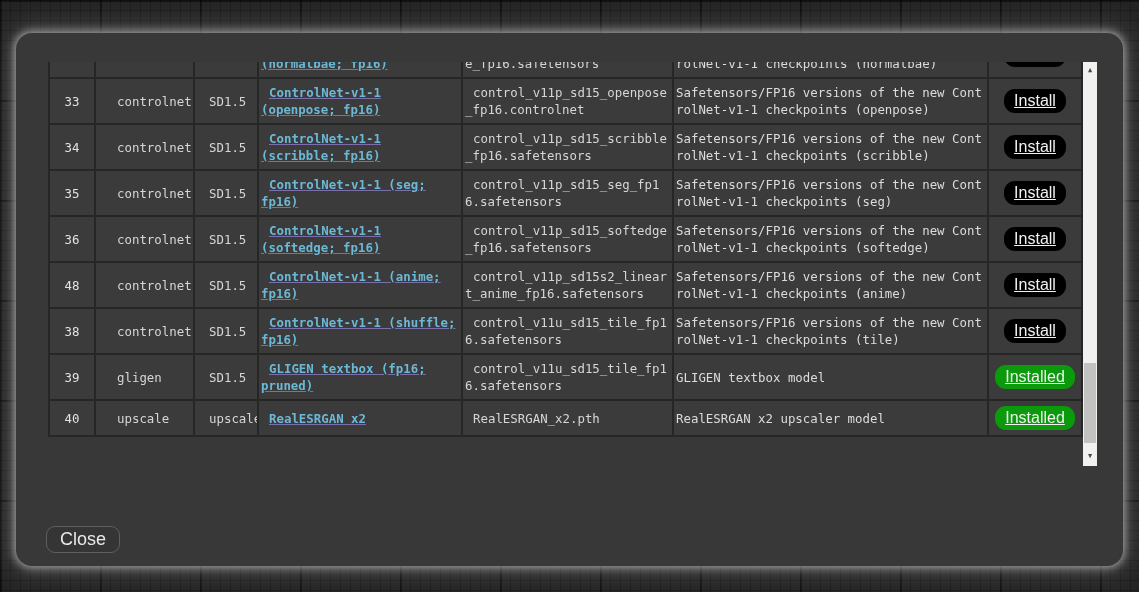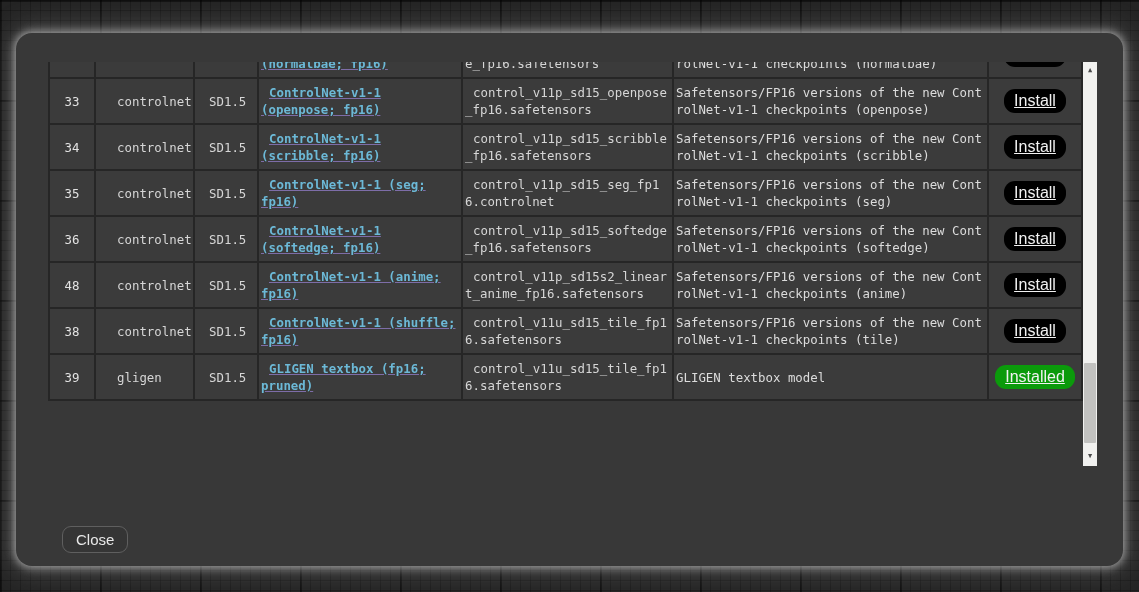--- a/index.html
+++ b/index.html
@@ -64,23 +64,23 @@
     cursor:pointer; user-select:none;
   }
   .sb-arrow.up{top:1px;}
   .sb-arrow.down{bottom:3px;}
   .sb-thumb{
     position:absolute; left:1px; width:12px; top:301px; height:80px;
     background:#c2c2c0; border-radius:1px; cursor:pointer;
   }
   .close-btn{
     position:absolute; left:30px; top:493px;
-    font-family:"Liberation Sans", sans-serif; font-size:15px; color:#e8e8e8;
+    font-family:"Liberation Sans", sans-serif; font-size:18px; color:#e8e8e8;
     background:#353535; border:1.5px solid #5f5f5f; border-radius:9px;
-    padding:2px 13px; height:27px; cursor:pointer;margin-left:16px;
+    padding:2px 13px; height:27px; cursor:pointer;
   }
 </style>
 </head>
 <body>
 
 <div class="dialog">
   <div class="scroll-area">
     <div class="table-clip">
       <table>
         <tbody id="rows">
@@ -91,39 +91,39 @@
     <td class="c-name"><a>ControlNet-v1-1 (normalbae; fp16)</a></td>
     <td class="c-file">control_v11p_sd15_normalbae_fp16.safetensors</td>
     <td class="c-desc">Safetensors/FP16 versions of the new ControlNet-v1-1 checkpoints (normalbae)</td>
     <td class="c-act"><button class="act-btn install">Install</button></td>
   </tr>
             <tr>
     <td class="c-num">33</td>
     <td class="c-type">controlnet</td>
     <td class="c-base">SD1.5</td>
     <td class="c-name"><a>ControlNet-v1-1 (openpose; fp16)</a></td>
-    <td class="c-file">control_v11p_sd15_openpose_fp16.safetensors</td>
+    <td class="c-file">control_v11p_sd15_openpose_fp16.controlnet</td>
     <td class="c-desc">Safetensors/FP16 versions of the new ControlNet-v1-1 checkpoints (openpose)</td>
     <td class="c-act"><button class="act-btn install">Install</button></td>
   </tr>
             <tr>
     <td class="c-num">34</td>
     <td class="c-type">controlnet</td>
     <td class="c-base">SD1.5</td>
     <td class="c-name"><a>ControlNet-v1-1 (scribble; fp16)</a></td>
     <td class="c-file">control_v11p_sd15_scribble_fp16.safetensors</td>
     <td class="c-desc">Safetensors/FP16 versions of the new ControlNet-v1-1 checkpoints (scribble)</td>
     <td class="c-act"><button class="act-btn install">Install</button></td>
   </tr>
             <tr>
     <td class="c-num">35</td>
     <td class="c-type">controlnet</td>
     <td class="c-base">SD1.5</td>
     <td class="c-name"><a>ControlNet-v1-1 (seg; fp16)</a></td>
-    <td class="c-file">control_v11p_sd15_seg_fp16.controlnet</td>
+    <td class="c-file">control_v11p_sd15_seg_fp16.safetensors</td>
     <td class="c-desc">Safetensors/FP16 versions of the new ControlNet-v1-1 checkpoints (seg)</td>
     <td class="c-act"><button class="act-btn install">Install</button></td>
   </tr>
             <tr>
     <td class="c-num">36</td>
     <td class="c-type">controlnet</td>
     <td class="c-base">SD1.5</td>
     <td class="c-name"><a>ControlNet-v1-1 (softedge; fp16)</a></td>
     <td class="c-file">control_v11p_sd15_softedge_fp16.safetensors</td>
     <td class="c-desc">Safetensors/FP16 versions of the new ControlNet-v1-1 checkpoints (softedge)</td>
@@ -149,20 +149,29 @@
   </tr>
             <tr>
     <td class="c-num">39</td>
     <td class="c-type">gligen</td>
     <td class="c-base">SD1.5</td>
     <td class="c-name"><a>GLIGEN textbox (fp16; pruned)</a></td>
     <td class="c-file">control_v11u_sd15_tile_fp16.safetensors</td>
     <td class="c-desc">GLIGEN textbox model</td>
     <td class="c-act"><button class="act-btn installed">Installed</button></td>
   </tr>
+            <tr>
+    <td class="c-num">40</td>
+    <td class="c-type">upscale</td>
+    <td class="c-base">upscale</td>
+    <td class="c-name"><a>RealESRGAN x2</a></td>
+    <td class="c-file">RealESRGAN_x2.pth</td>
+    <td class="c-desc">RealESRGAN x2 upscaler model</td>
+    <td class="c-act"><button class="act-btn installed">Installed</button></td>
+  </tr>
           </tbody>
       </table>
     </div>
     <div class="scrollbar">
       <div class="sb-arrow up">▲</div>
       <div class="sb-thumb"></div>
       <div class="sb-arrow down">▼</div>
     </div>
   </div>
   <button class="close-btn">Close</button>

